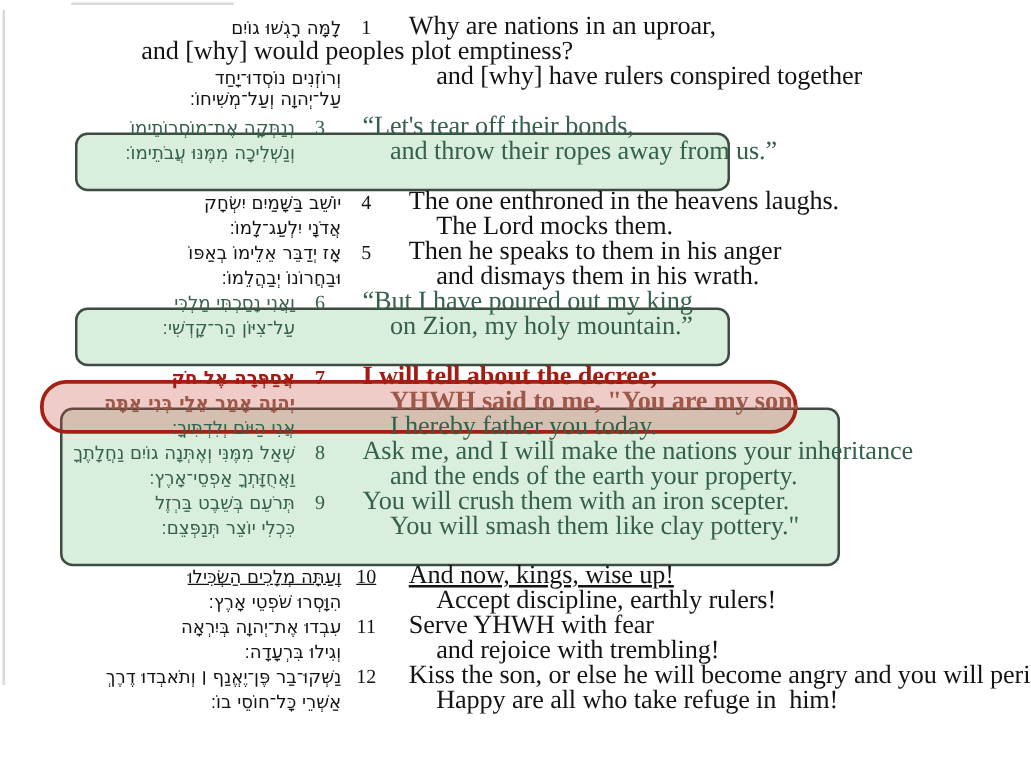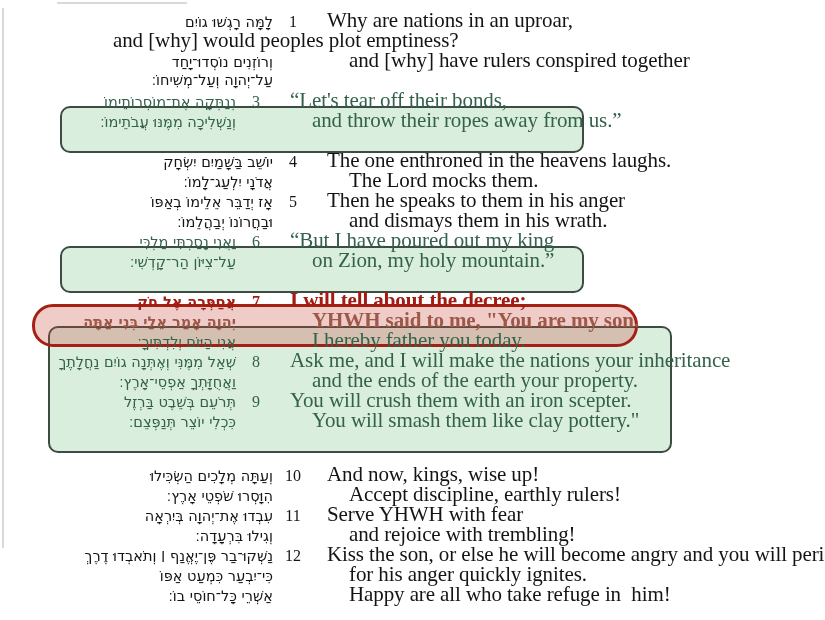--- a/index.html
+++ b/index.html
@@ -42,21 +42,21 @@
     background:var(--red-fill);
     border:3.5px solid var(--red-border);
     border-radius:21px;
     z-index:2;
   }
 
   
   #rows{position:relative;z-index:3;padding-top:10px;}
   .row{display:flex;height:20px;line-height:20px;align-items:baseline;}
   .row.gap20{margin-top:20px;}
-  .row.gap18{margin-top:34px;}
+  .row.gap18{margin-top:19px;text-decoration:underline;}
   .he{
     width:236px;flex:0 0 236px;
     direction:rtl;text-align:right;
     font-family:"DejaVu Sans", sans-serif;
     font-size:14.5px;line-height:20px;
     white-space:nowrap;
   }
   .vnum{
     width:40px;flex:0 0 40px;
     text-align:center;
@@ -200,23 +200,18 @@
         <div class="he">וְגִילוּ בִּרְעָדָה׃</div>
         <div class="vnum"></div>
         <div class="en indent">and rejoice with trembling!</div>
       </div>
       <div class="row style-plain">
         <div class="he">נַשְּׁקוּ־בַר פֶּן־יֶאֱנַף ׀ וְתֹאבְדוּ דֶרֶךְ</div>
         <div class="vnum">12</div>
         <div class="en">Kiss the son, or else he will become angry and you will perish in your way,</div>
       </div>
       <div class="row style-plain">
-        <div class="he">כִּי־יִבְעַר כִּמְעַט אַפּוֹ</div>
-        <div class="vnum"></div>
-        <div class="en indent">for his anger quickly ignites.</div>
-      </div>
-      <div class="row style-plain">
         <div class="he">אַשְׁרֵי כָּל־חוֹסֵי בוֹ׃</div>
         <div class="vnum"></div>
         <div class="en indent">Happy are all who take refuge in&nbsp; him!</div>
       </div>
     </div>
 </div>
 
 </body></html>

